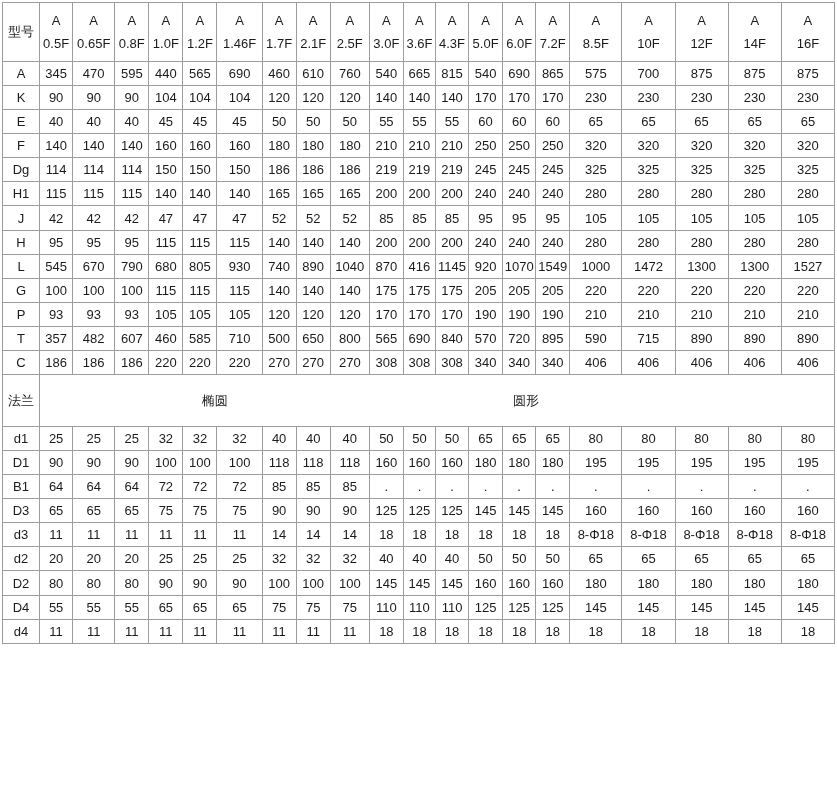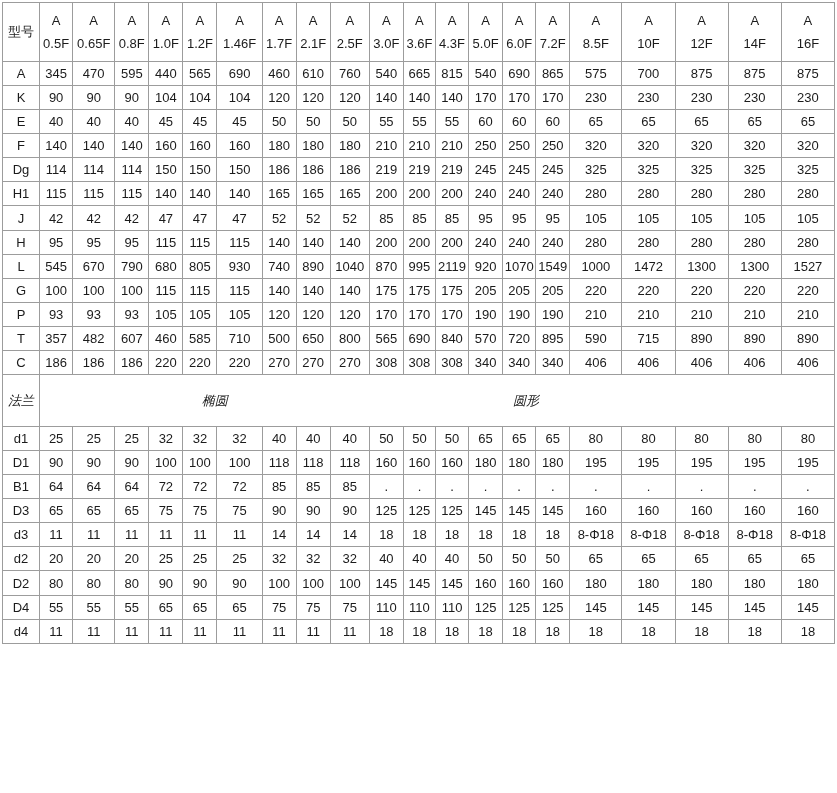--- a/index.html
+++ b/index.html
@@ -35,21 +35,20 @@
     display: flex;
     flex-direction: column;
     justify-content: space-evenly;
     height: 58px;
   }
   .hdr-inner div {
     line-height: 1;
   }
   tr.flange-row {
     height: 52px;
-    font-style: italic;
   }
   td.flange-cell {
     position: relative;
     text-align: center;
   }
   td.flange-cell span {
     position: absolute;
     top: 50%;
     transform: translate(-50%, -50%);
     font-size: 13px;
@@ -399,22 +398,22 @@
         <td>545</td>
         <td>670</td>
         <td>790</td>
         <td>680</td>
         <td>805</td>
         <td>930</td>
         <td>740</td>
         <td>890</td>
         <td>1040</td>
         <td>870</td>
-        <td>995</td>
-        <td>2119</td>
+        <td>416</td>
+        <td>1145</td>
         <td>920</td>
         <td>1070</td>
         <td>1549</td>
         <td>1000</td>
         <td>1472</td>
         <td>1300</td>
         <td>1300</td>
         <td>1527</td>
       </tr>
       <tr>

